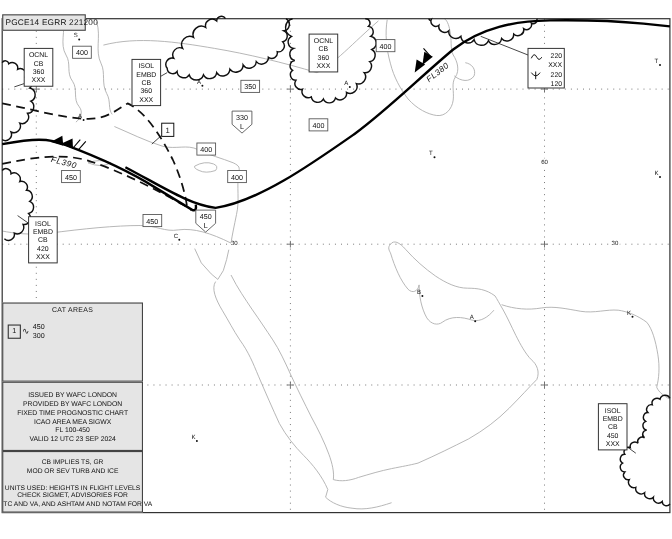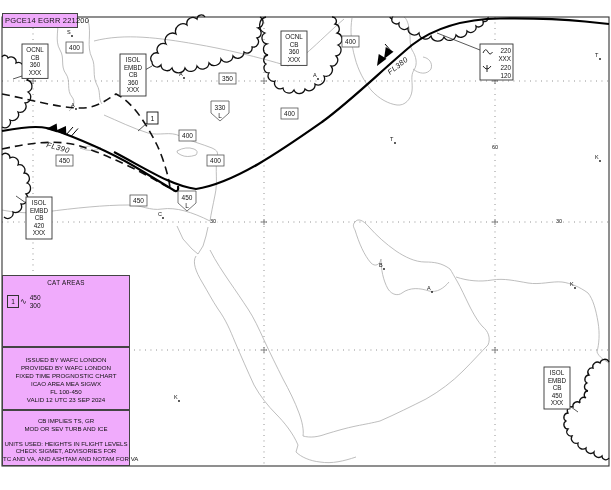--- a/index.html
+++ b/index.html
@@ -1,19 +1,19 @@
 <!DOCTYPE html>
 <html><head>
 <meta charset="utf-8">
 <style>
   html,body{margin:0;padding:0;background:#fff;}
   #stage{position:relative;width:611px;height:490px;background:#fff;overflow:hidden;
          font-family:"Liberation Sans", sans-serif;}
   #mapsvg{position:absolute;left:0;top:0;}
-  .ovl{position:absolute;background:#f0abfc;border:1px solid #444;box-sizing:border-box;}
+  .ovl{position:absolute;background:#e5e5e5;border:1px solid #444;box-sizing:border-box;}
   #titlebox{left:2px;top:13px;width:76px;height:15px;font-size:7.5px;line-height:13px;
             padding-left:2px;white-space:nowrap;color:#111;letter-spacing:.2px;}
   #catbox{left:2px;top:275px;width:128px;height:72px;font-size:6.3px;color:#111;}
   #catbox .cat-title{text-align:center;margin-top:3px;letter-spacing:.3px;}
   .cat-row{display:flex;align-items:center;margin:8px 0 0 4px;}
   .cat-id{border:1px solid #333;width:10px;height:11px;font-size:6.5px;
           display:flex;align-items:center;justify-content:center;}
   .cat-squig{font-size:8px;margin:0 3px 0 1px;}
   .cat-vals{display:flex;flex-direction:column;line-height:7.5px;font-size:6.5px;}
   #issuedbox{left:2px;top:347px;width:128px;height:63px;font-size:6.2px;line-height:8px;

